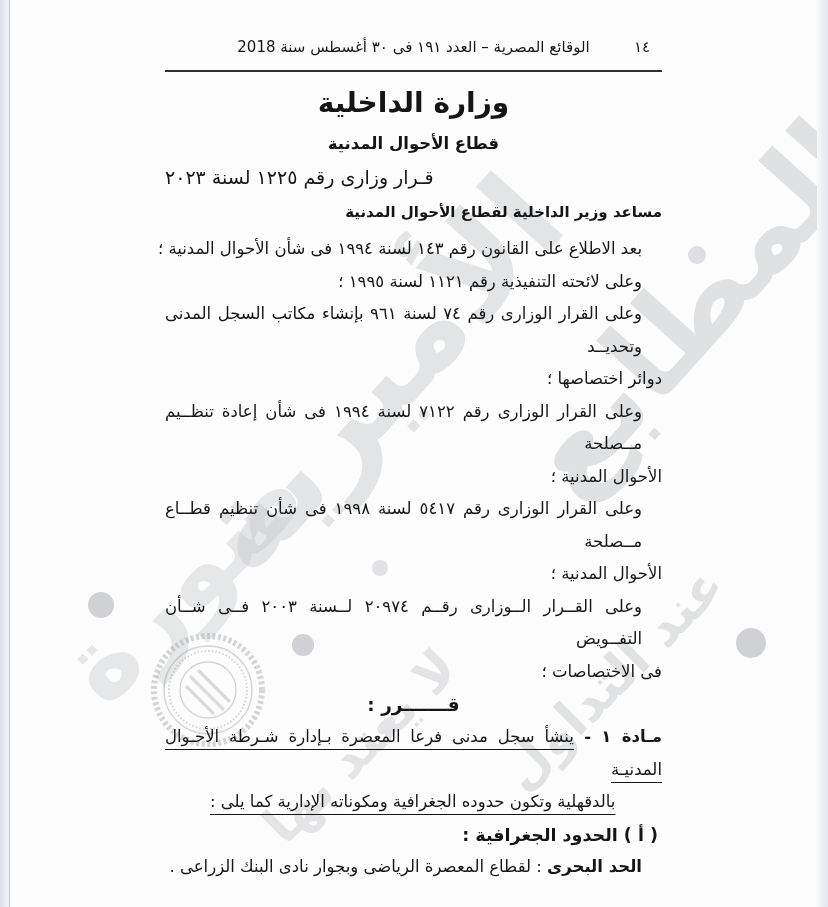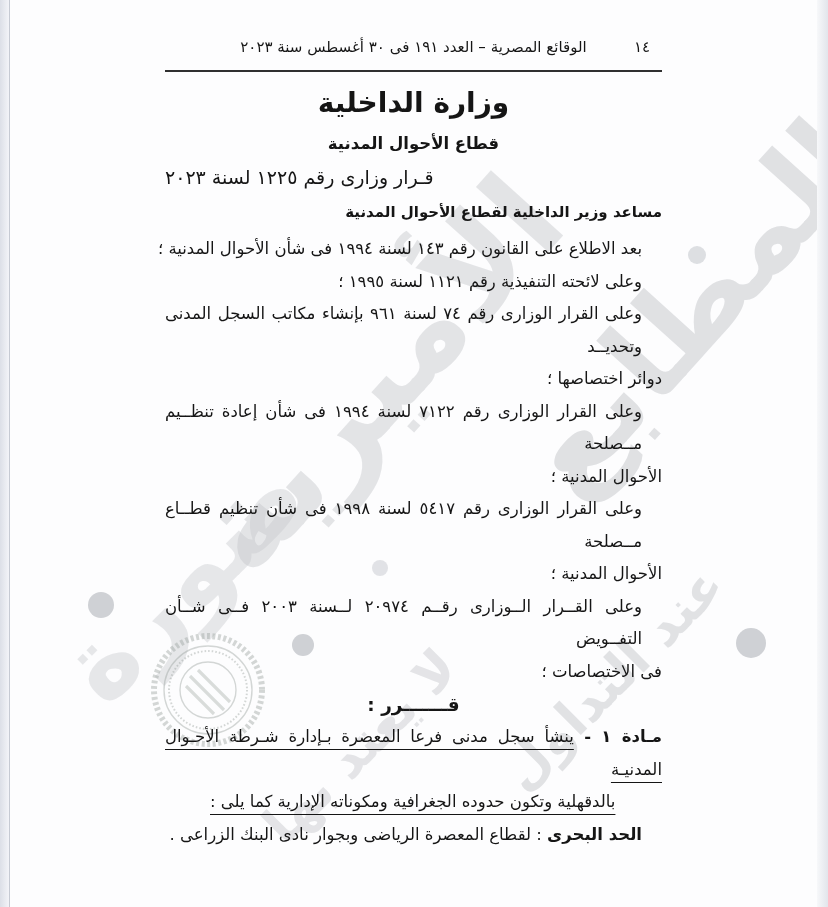--- a/index.html
+++ b/index.html
@@ -80,21 +80,21 @@
       <g stroke="#a8afab" stroke-width="3.2">
         <line x1="40" y1="44" x2="74" y2="78"></line>
         <line x1="48" y1="38" x2="80" y2="70"></line>
         <line x1="36" y1="54" x2="64" y2="82"></line>
       </g>
     </svg>
   </div>
 
   <div class="content">
 
-    <div class="journal">الوقائع المصرية – العدد ١٩١ فى ٣٠ أغسطس سنة ٢٠٢٣</div>
+    <div class="journal">الوقائع المصرية – العدد ١٩١ فى ٣٠ أغسطس سنة 2018</div>
     <div class="pagenum">١٤</div>
     <div class="rule"></div>
 
     <h1 class="t-ministry">وزارة الداخلية</h1>
     <h2 class="t-sector">قطاع الأحوال المدنية</h2>
     <h3 class="t-decree">قـرار وزارى رقم ١٢٢٥ لسنة ٢٠٢٣</h3>
     <div class="t-issuer">مساعد وزير الداخلية لقطاع الأحوال المدنية</div>
 
     <div class="body-block">
       <p class="bl ind">بعد الاطلاع على القانون رقم ١٤٣ لسنة ١٩٩٤ فى شأن الأحوال المدنية ؛</p>
@@ -107,17 +107,18 @@
       <p class="bl">الأحوال المدنية ؛</p>
       <p class="bl just">وعلى القــرار الــوزارى رقــم ٢٠٩٧٤ لــسنة ٢٠٠٣ فــى شــأن التفــويض</p>
       <p class="bl">فى الاختصاصات ؛</p>
     </div>
 
     <p class="qarar">قـــــــرر :</p>
 
     <p class="bl madda"><span class="b">مـادة ١ - </span><span class="u">ينشأ سجل مدنى فرعا المعصرة بـإدارة شـرطة الأحـوال المدنيـة</span></p>
     <p class="bl line2 u">بالدقهلية وتكون حدوده الجغرافية ومكوناته الإدارية كما يلى :</p>
 
+    <p class="bl secA">( أ ) الحدود الجغرافية :</p>
 
     <p class="bl bnd"><span class="b">الحد البحرى</span><span> : </span><span>لقطاع المعصرة الرياضى وبجوار نادى البنك الزراعى .</span></p>
 
   </div>
 </div>
 
 </body></html>

